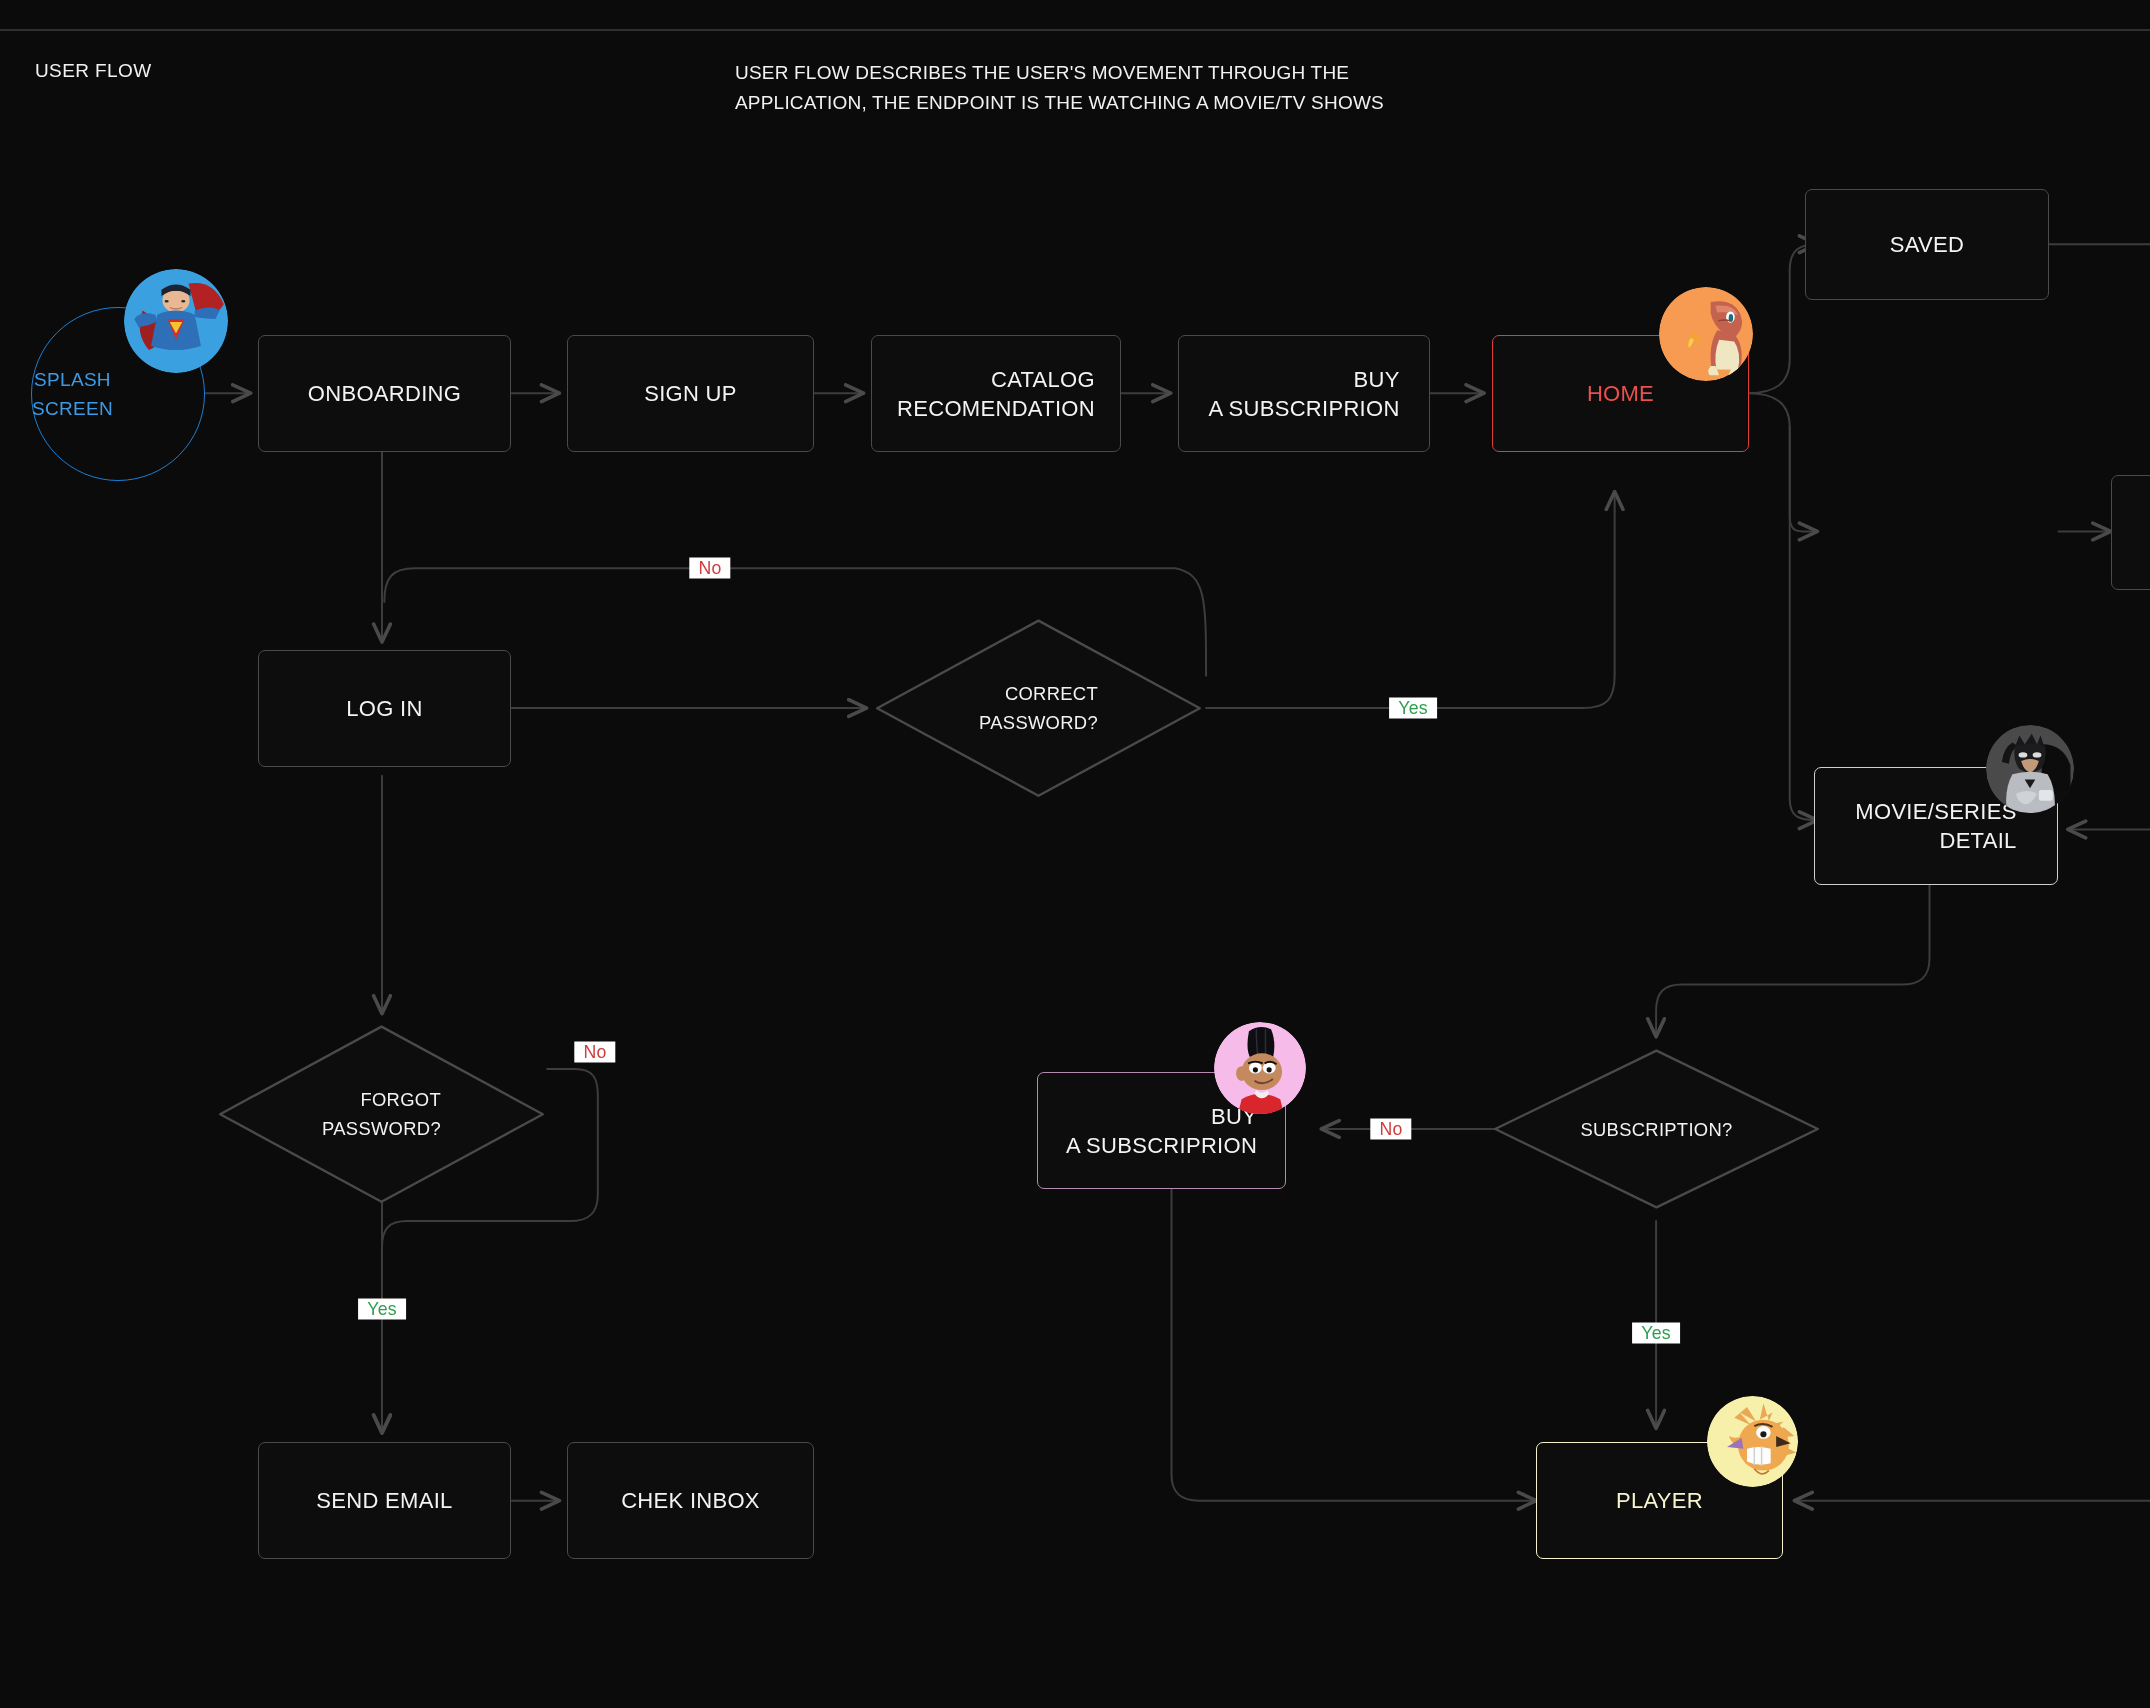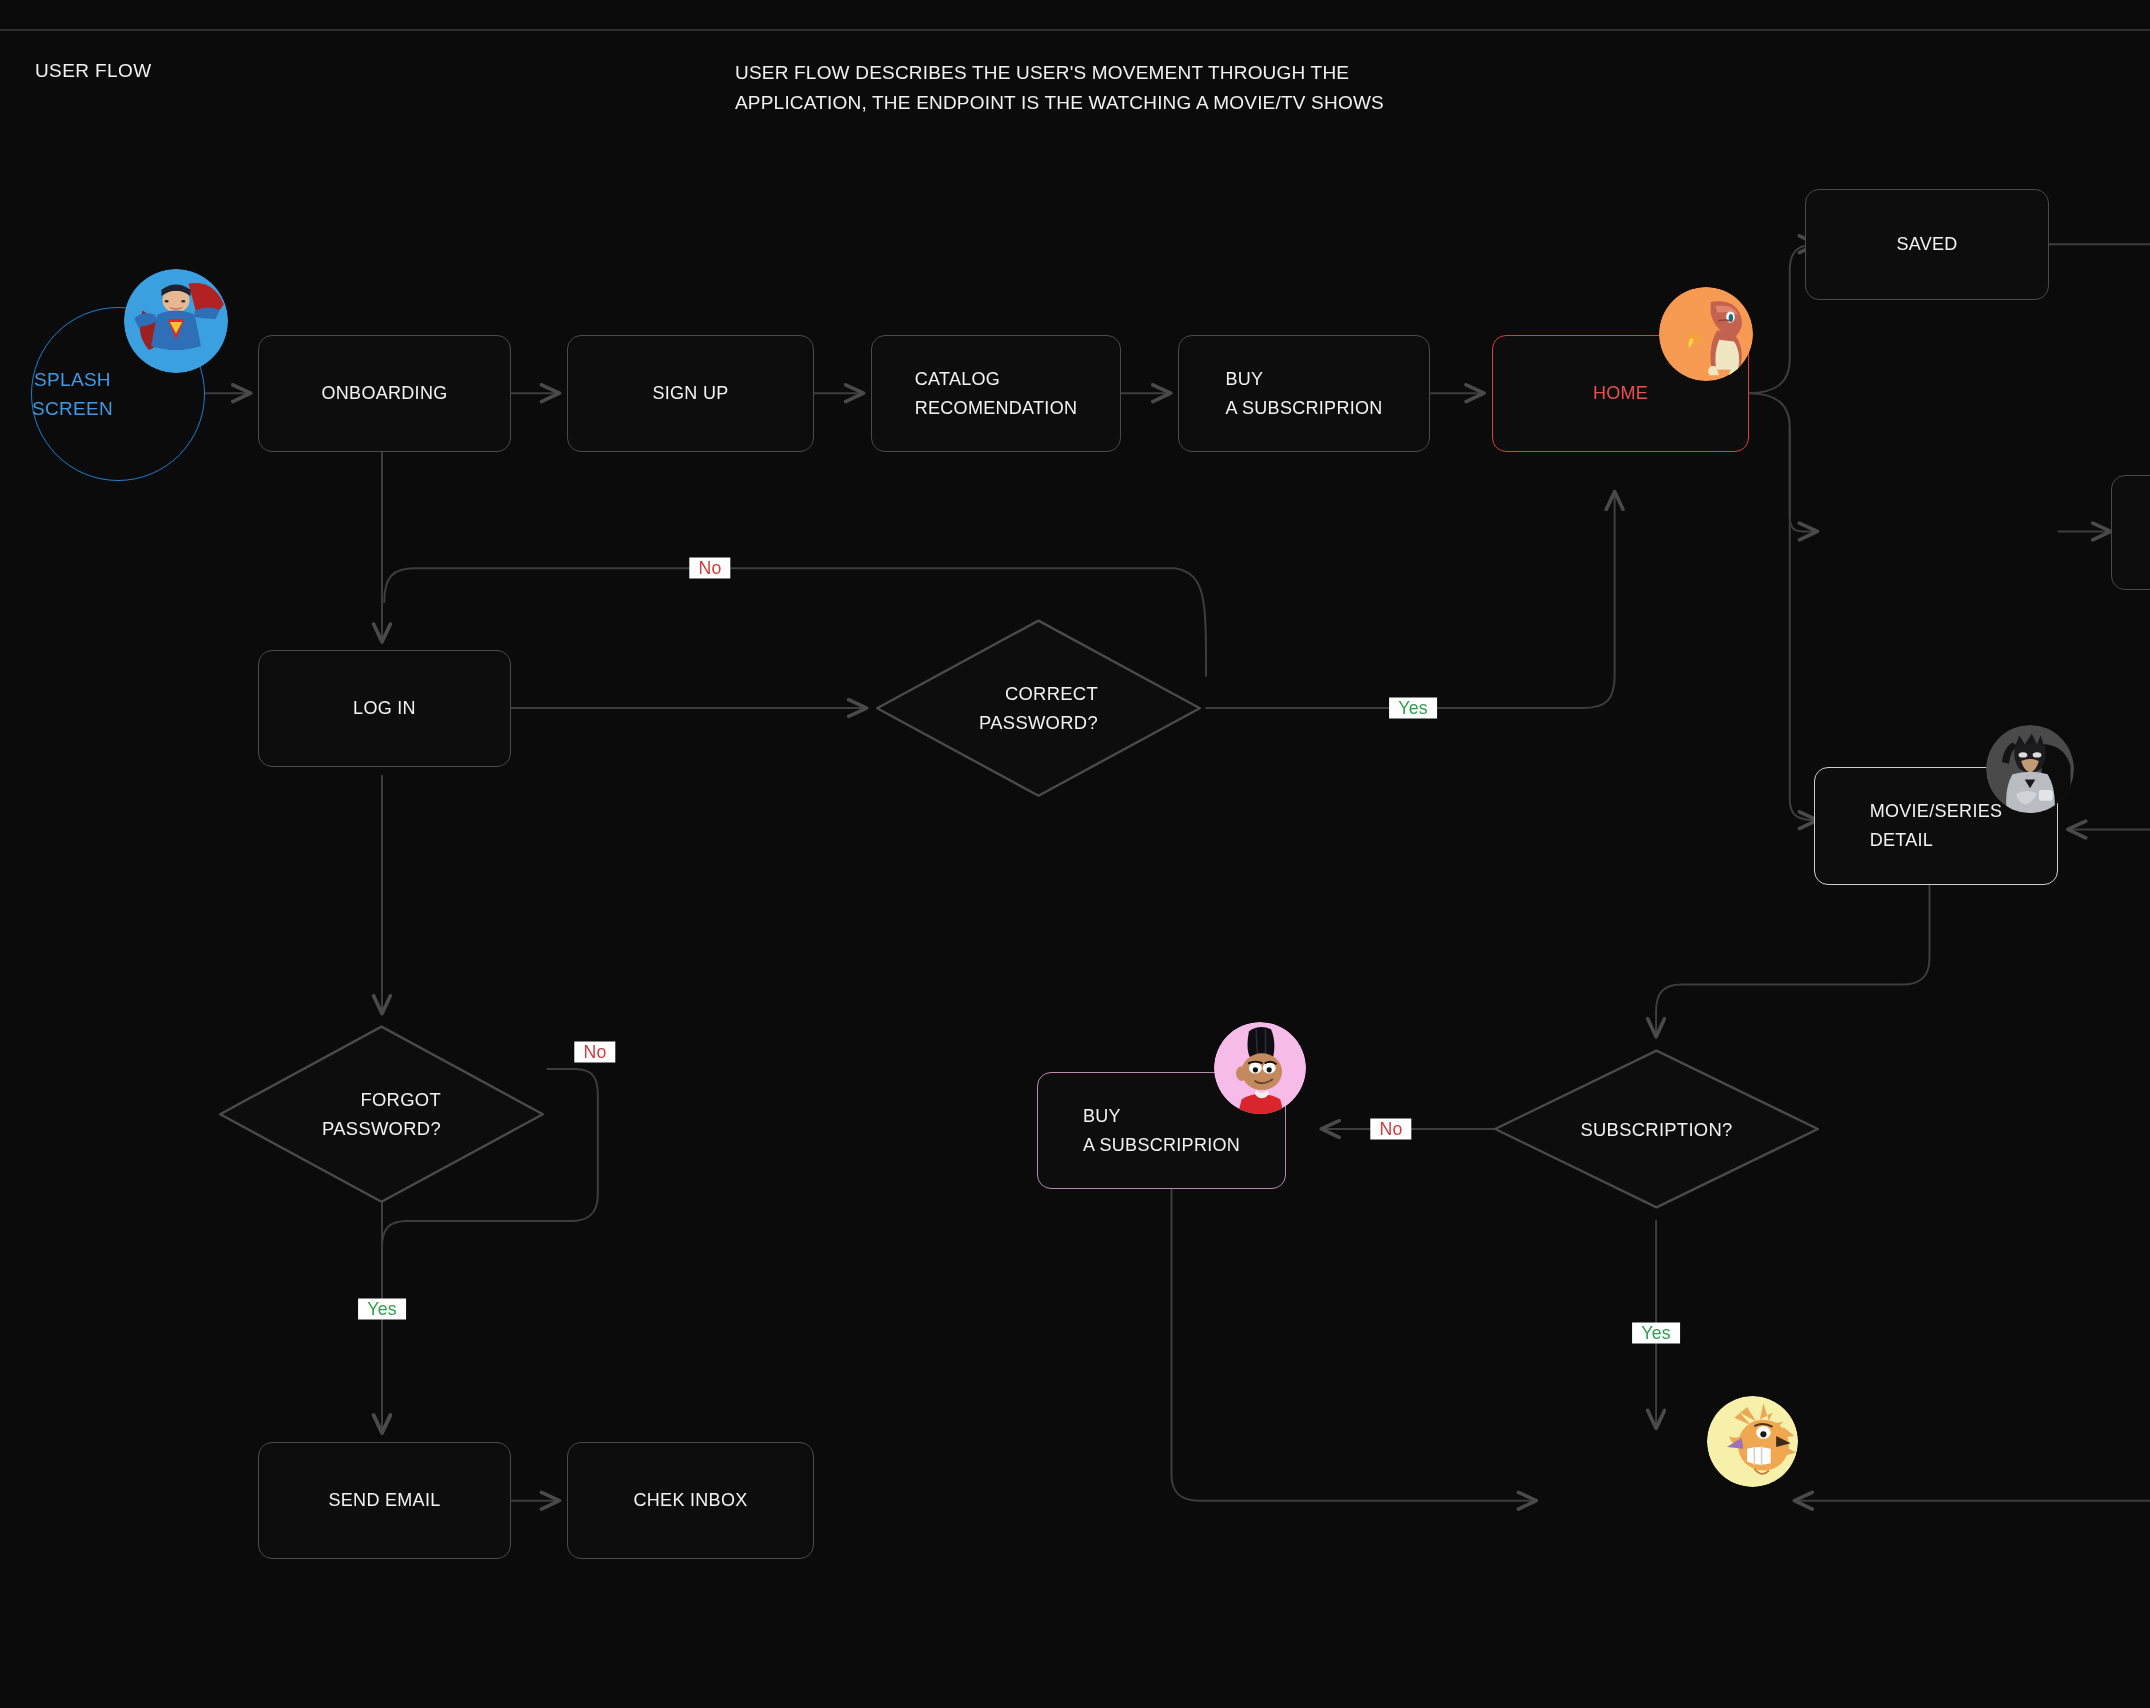--- a/index.html
+++ b/index.html
@@ -11,24 +11,24 @@
   }
   #canvas{position:absolute;inset:0;width:2151px;height:1708px;}
   svg.wires{position:absolute;left:0;top:0;width:2151px;height:1708px;pointer-events:none;}
 
   .topline{position:absolute;left:0;top:29px;width:2151px;height:1.5px;background:#2f2f2f;}
 
   .hdr-title{position:absolute;left:35px;top:60px;font-size:19px;letter-spacing:0.4px;color:#f2f2f2;}
   .hdr-desc{position:absolute;left:735px;top:58px;font-size:19px;line-height:30px;letter-spacing:0.2px;color:#f2f2f2;white-space:pre-line;}
 
   
-  .node{position:absolute;box-sizing:border-box;border-radius:14px;
+  .node{position:absolute;box-sizing:border-box;border-radius:7px;
         border:1.2px solid #4a4a4a;background:#0d0d0d;
-        display:flex;align-items:center;justify-content:center;text-align:left;
-        font-size:18px;line-height:29px;letter-spacing:0.3px;color:#f3f3f3;white-space:pre-line;}
+        display:flex;align-items:center;justify-content:center;text-align:right;
+        font-size:22px;line-height:29px;letter-spacing:0.3px;color:#f3f3f3;white-space:pre-line;}
   .node.home{border-color:#e03c3c;color:#e8514f;}
   .node.detail{border-color:#cfcfcf;}
   .node.buy2{border-color:#b98ab0;}
   .node.player{border-color:#f6f2cd;color:#f7f3cf;}
 
   
   .diamond{position:absolute;display:flex;align-items:center;justify-content:center;}
   .diamond .dshape{position:absolute;inset:0;}
   .diamond .dlabel{position:relative;z-index:2;text-align:right;font-size:18.4px;line-height:29px;
                    letter-spacing:0.3px;color:#f3f3f3;white-space:pre-line;}
@@ -256,20 +256,23 @@
       <ellipse cx="45" cy="52" rx="2.8" ry="2.8" fill="#111"></ellipse>
       <ellipse cx="60" cy="52" rx="2.8" ry="2.8" fill="#111"></ellipse>
       <path d="M37 45 Q45 41 53 45" stroke="#111" stroke-width="2" fill="none"></path>
       <path d="M55 45 Q62 41 68 46" stroke="#111" stroke-width="2" fill="none"></path>
       <path d="M44 64 Q54 70 64 62" stroke="#6b4430" stroke-width="2" fill="none"></path>
       <path d="M30 84 Q50 72 72 84 L76 100 L26 100 Z" fill="#d8262c"></path>
       <path d="M44 78 Q52 88 60 78 L58 74 Q52 80 46 74 Z" fill="#efefef"></path>
     </svg>
   </div>
 
+  <div class="node player" style="left:1536px;top:1442px;width:247px;height:117px;">
+    <span>PLAYER</span>
+  </div>
   <div class="avatar" style="left:1707px;top:1396px;width:91px;height:91px;">
     <svg viewBox="0 0 100 100">
       <circle cx="50" cy="50" r="50" fill="#f7f0ab"></circle>
       <path d="M62 8 L58 26 L72 18 L66 32 L84 28 L72 40 Z" fill="#e8a855"></path>
       <path d="M30 24 L48 32 L36 18 L54 28 L44 12 Z" fill="#e8a855"></path>
       <path d="M84 34 L96 44 L80 46 Z" fill="#e8a855"></path>
       <path d="M86 56 L98 62 L84 66 Z" fill="#e8a855"></path>
       <ellipse cx="62" cy="54" rx="28" ry="28" fill="#efa84f"></ellipse>
       <path d="M40 44 Q30 48 24 44 Q28 56 40 56 Z" fill="#efa84f"></path>
       <path d="M38 46 L22 56 L40 58 Z" fill="#9d72b8"></path>

